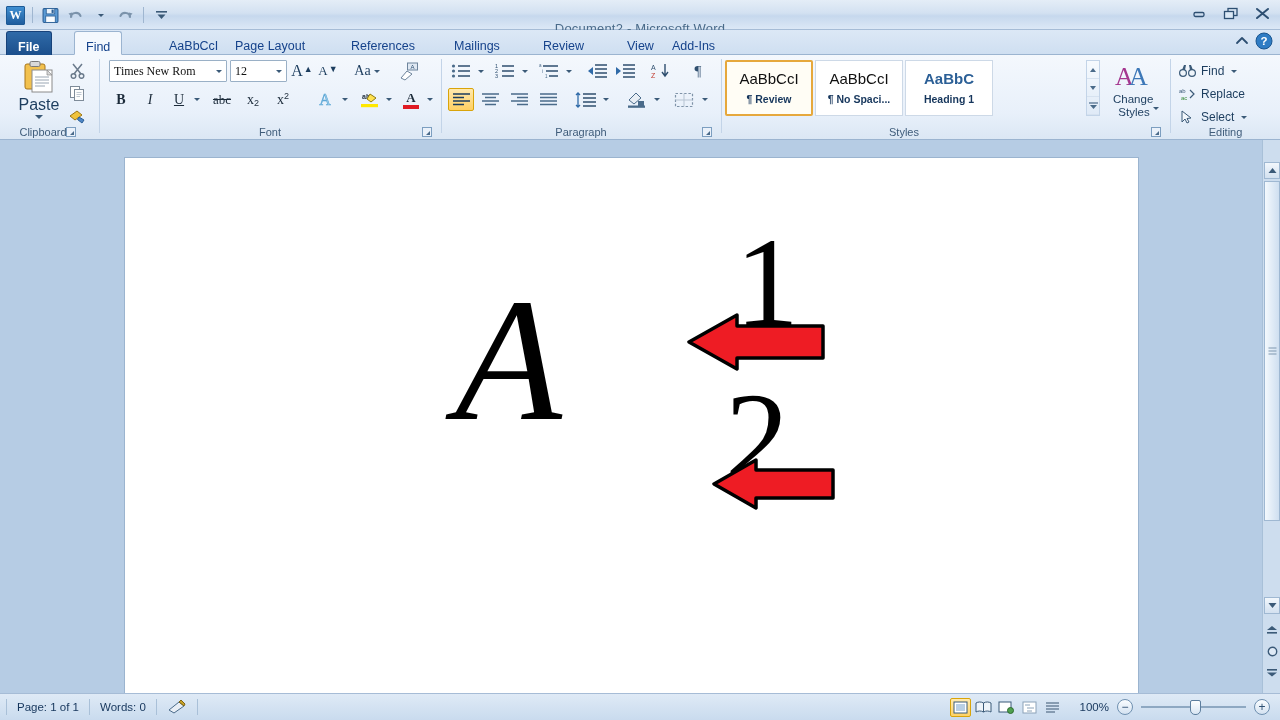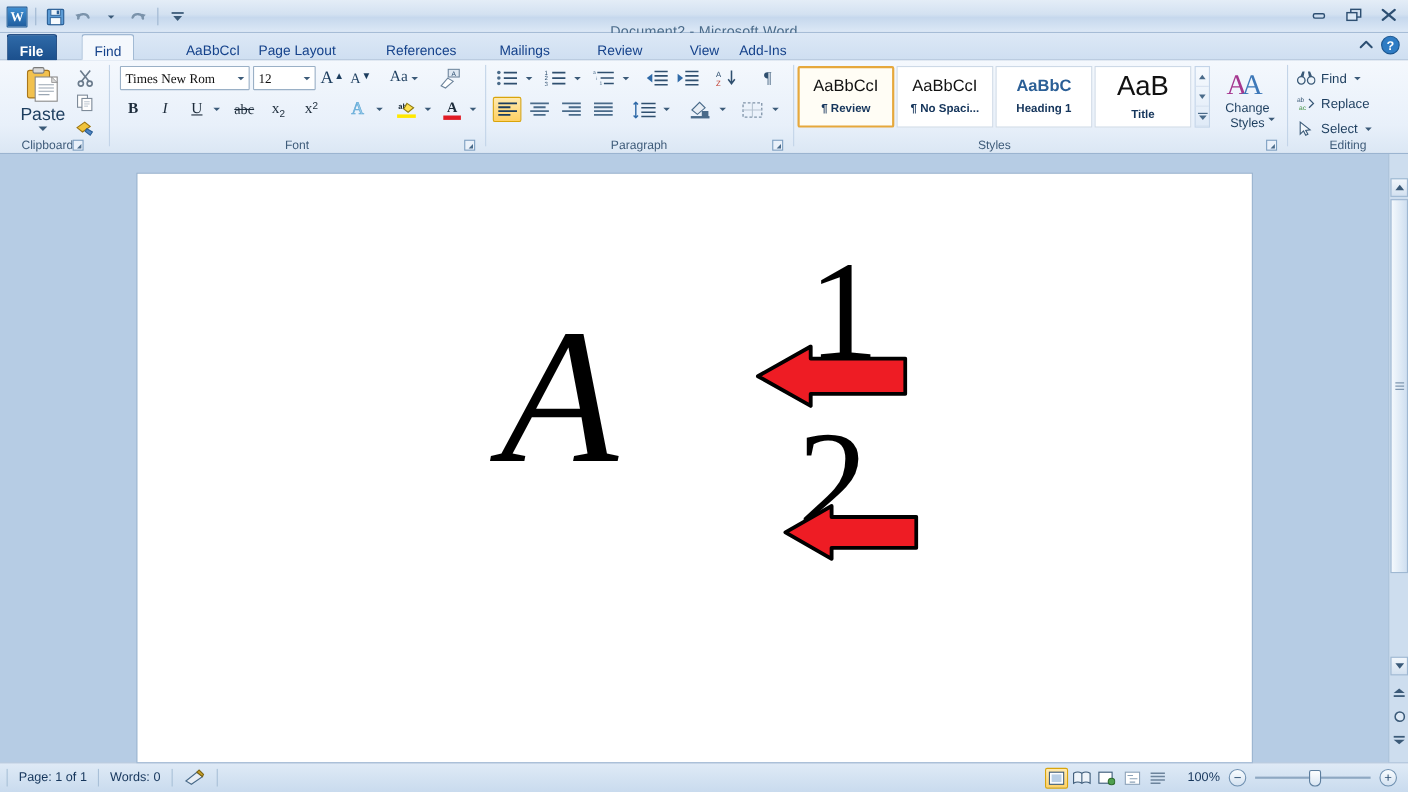--- a/index.html
+++ b/index.html
@@ -557,24 +557,20 @@
         <span class="nm">¶ Review</span>
       </div>
       <div class="stylebox" style="left:93px;">
         <span class="samp">AaBbCcI</span>
         <span class="nm">¶ No Spaci...</span>
       </div>
       <div class="stylebox" style="left:183px;">
         <span class="samp" style="color:#2b5f96;font-weight:bold;">AaBbC</span>
         <span class="nm">Heading 1</span>
       </div>
-      <div class="stylebox" style="left:273px;">
-        <span class="samp" style="font-size:25px;">AaB</span>
-        <span class="nm">Title</span>
-      </div>
 
       <div class="gal-scroll" style="left:364px;">
         <div>
           <svg width="8" height="6" viewBox="0 0 8 6">
               <path d="M1 5 L4 1 L7 5 Z" fill="#4a6b8a"></path>
             </svg>
         </div>
         <div>
           <svg width="8" height="6" viewBox="0 0 8 6">
               <path d="M1 1 L4 5 L7 1 Z" fill="#4a6b8a"></path>
@@ -591,21 +587,21 @@
       <div class="grp-label" style="left:0;width:364px;">Styles</div>
     </div>
 
     <div class="grp" style="left:1101px;width:66px;">
       <div style="position:absolute;left:12px;top:6px;">
         <svg width="40" height="30" viewBox="0 0 40 30">
           <text x="2" y="24" font-size="26" font-family="Liberation Serif, serif" fill="#a5378f">A</text>
           <text x="16" y="24" font-size="26" font-family="Liberation Serif, serif" fill="#3d78b8">A</text>
         </svg>
       </div>
-      <div style="position:absolute;left:0;top:38px;width:66px;text-align:center;font-size:11.5px;color:#1c3d5e;">Change</div>
+      <div style="position:absolute;left:0;top:38px;width:66px;font-size:11.5px;color:#1c3d5e;padding-left:12px;">Change</div>
       <div style="position:absolute;left:0;top:51px;width:66px;text-align:center;font-size:11.5px;color:#1c3d5e;">Styles</div>
       <div style="position:absolute;left:52px;top:52px;" class="caret-s"></div>
       <div class="dlg" style="left:50px;"></div>
     </div>
     <div class="grp-sep" style="left:1170px;"></div>
 
     <div class="grp" style="left:1171px;width:109px;">
       <div class="ed-item" style="top:5px;">
         <svg width="17" height="14" viewBox="0 0 17 14">
           <circle cx="4" cy="9" r="3.4" fill="#eef4fa" stroke="#3b5a78" stroke-width="1.2"></circle>

